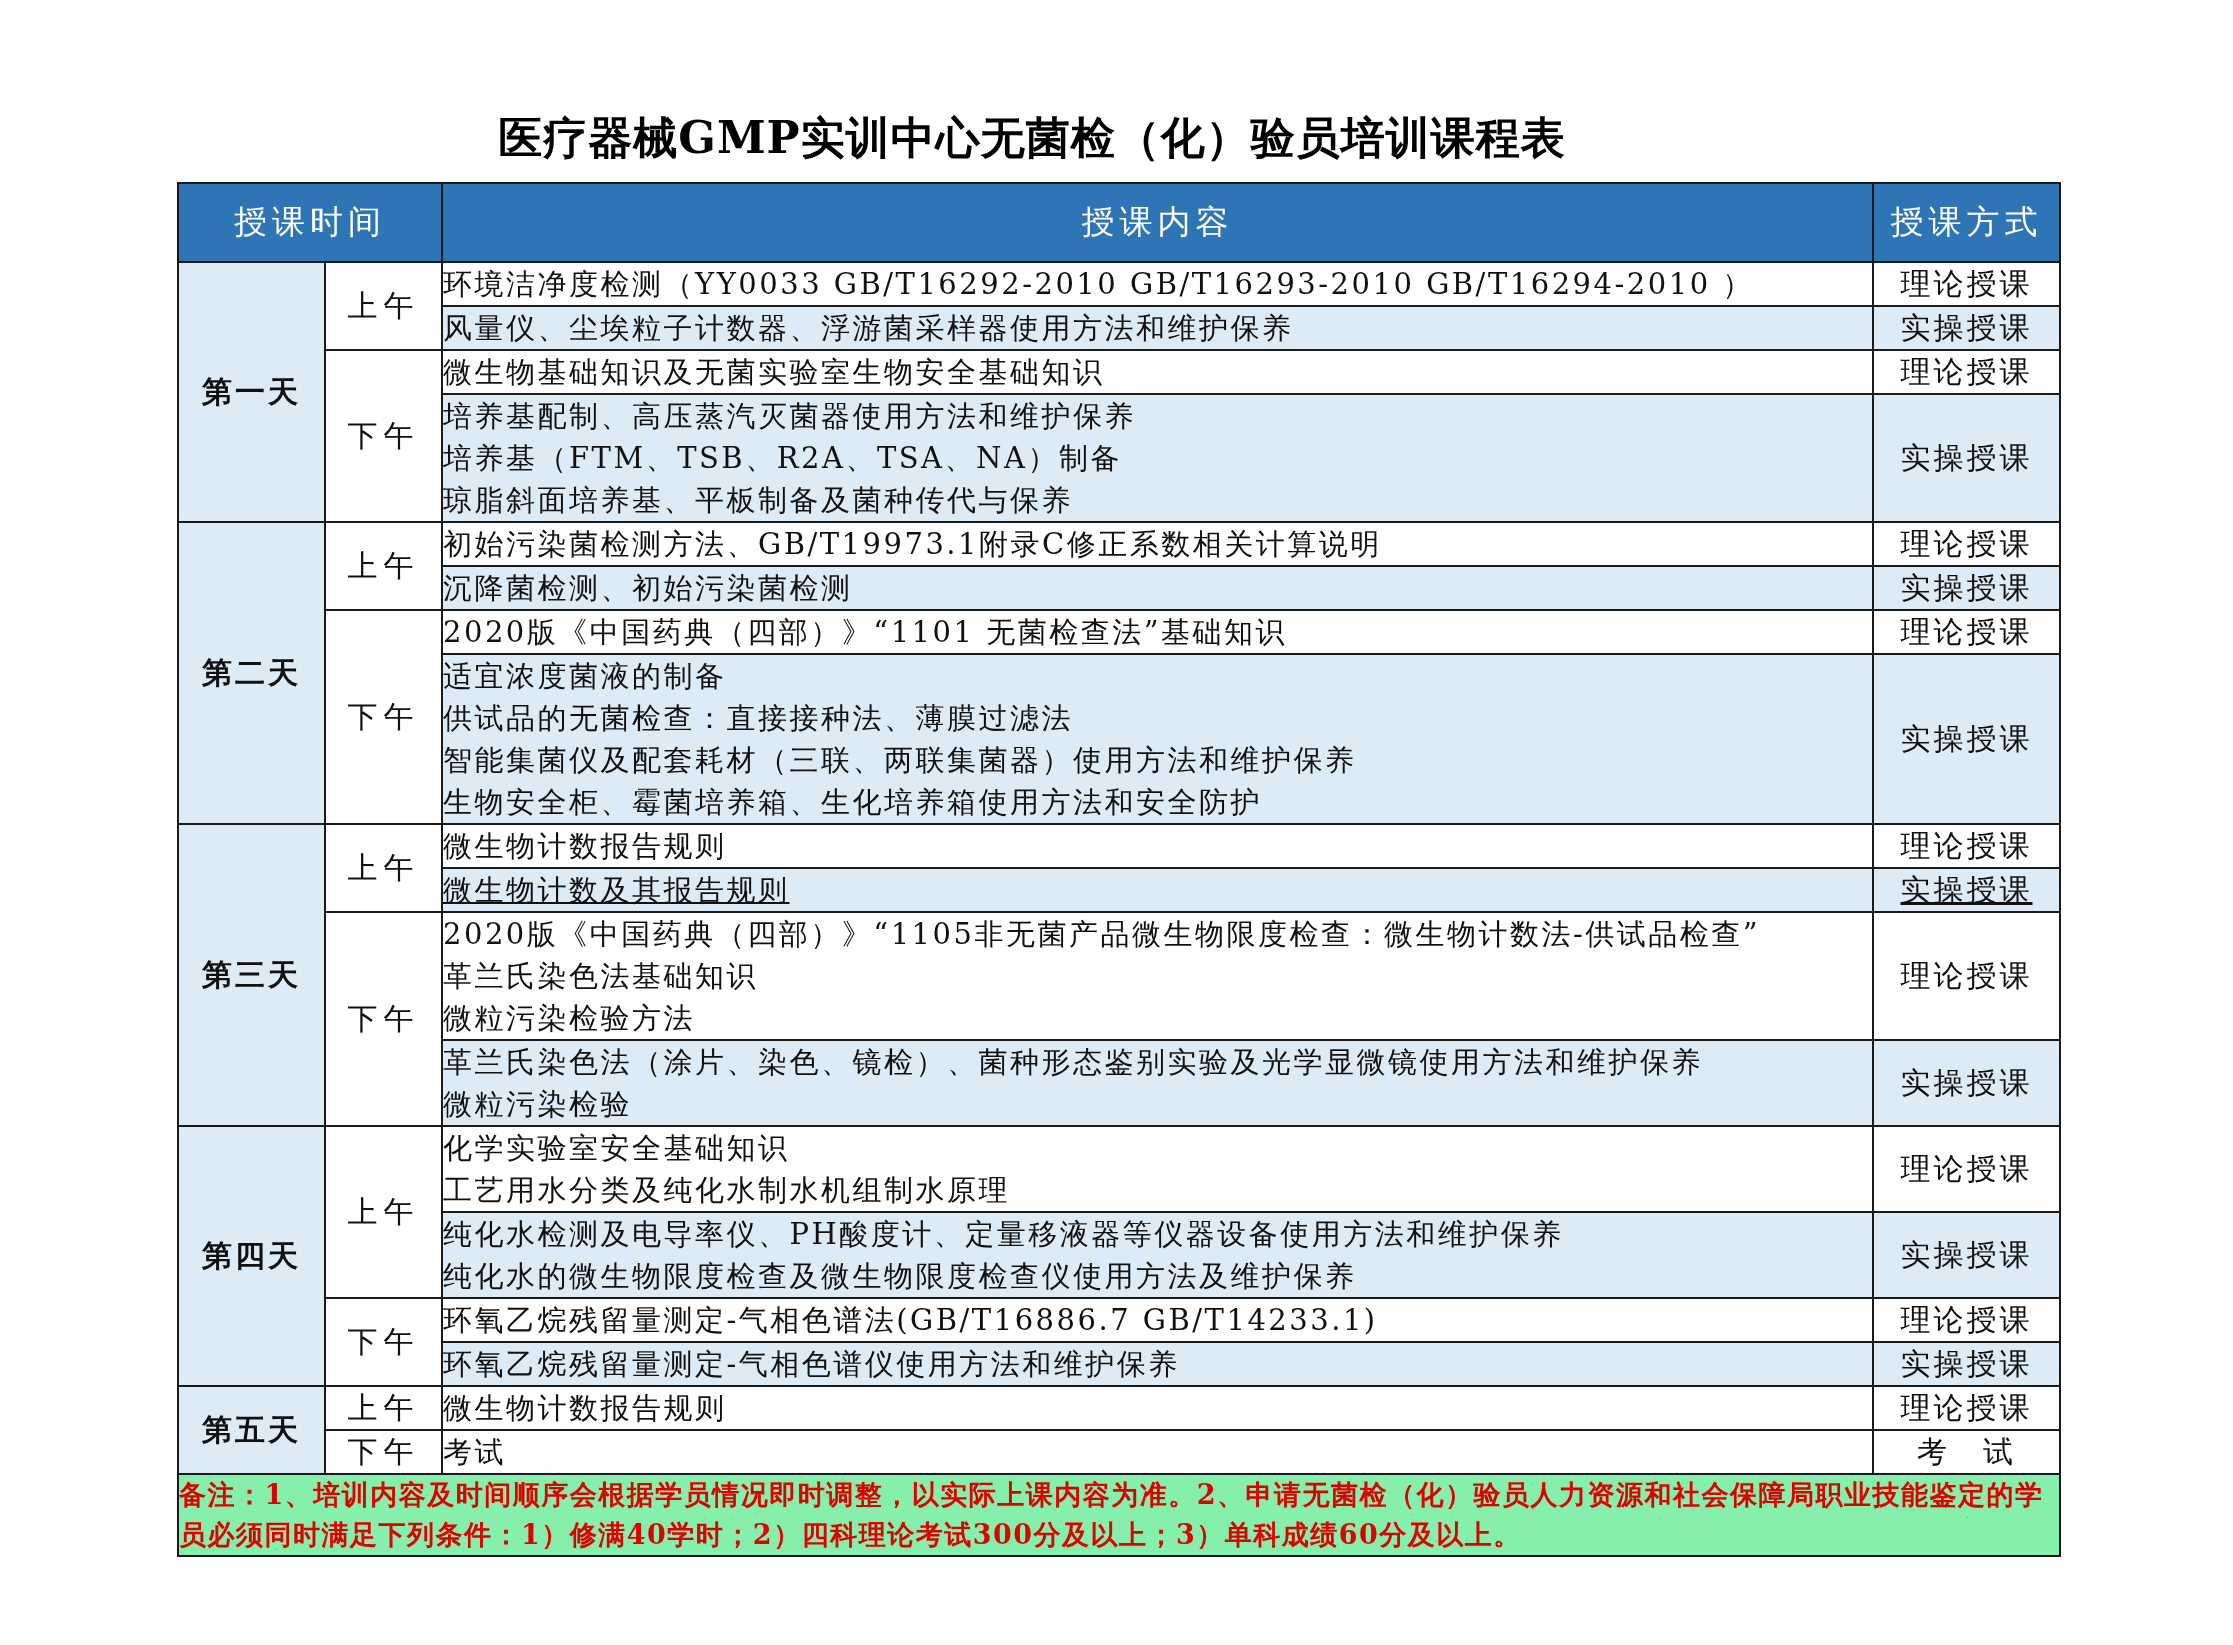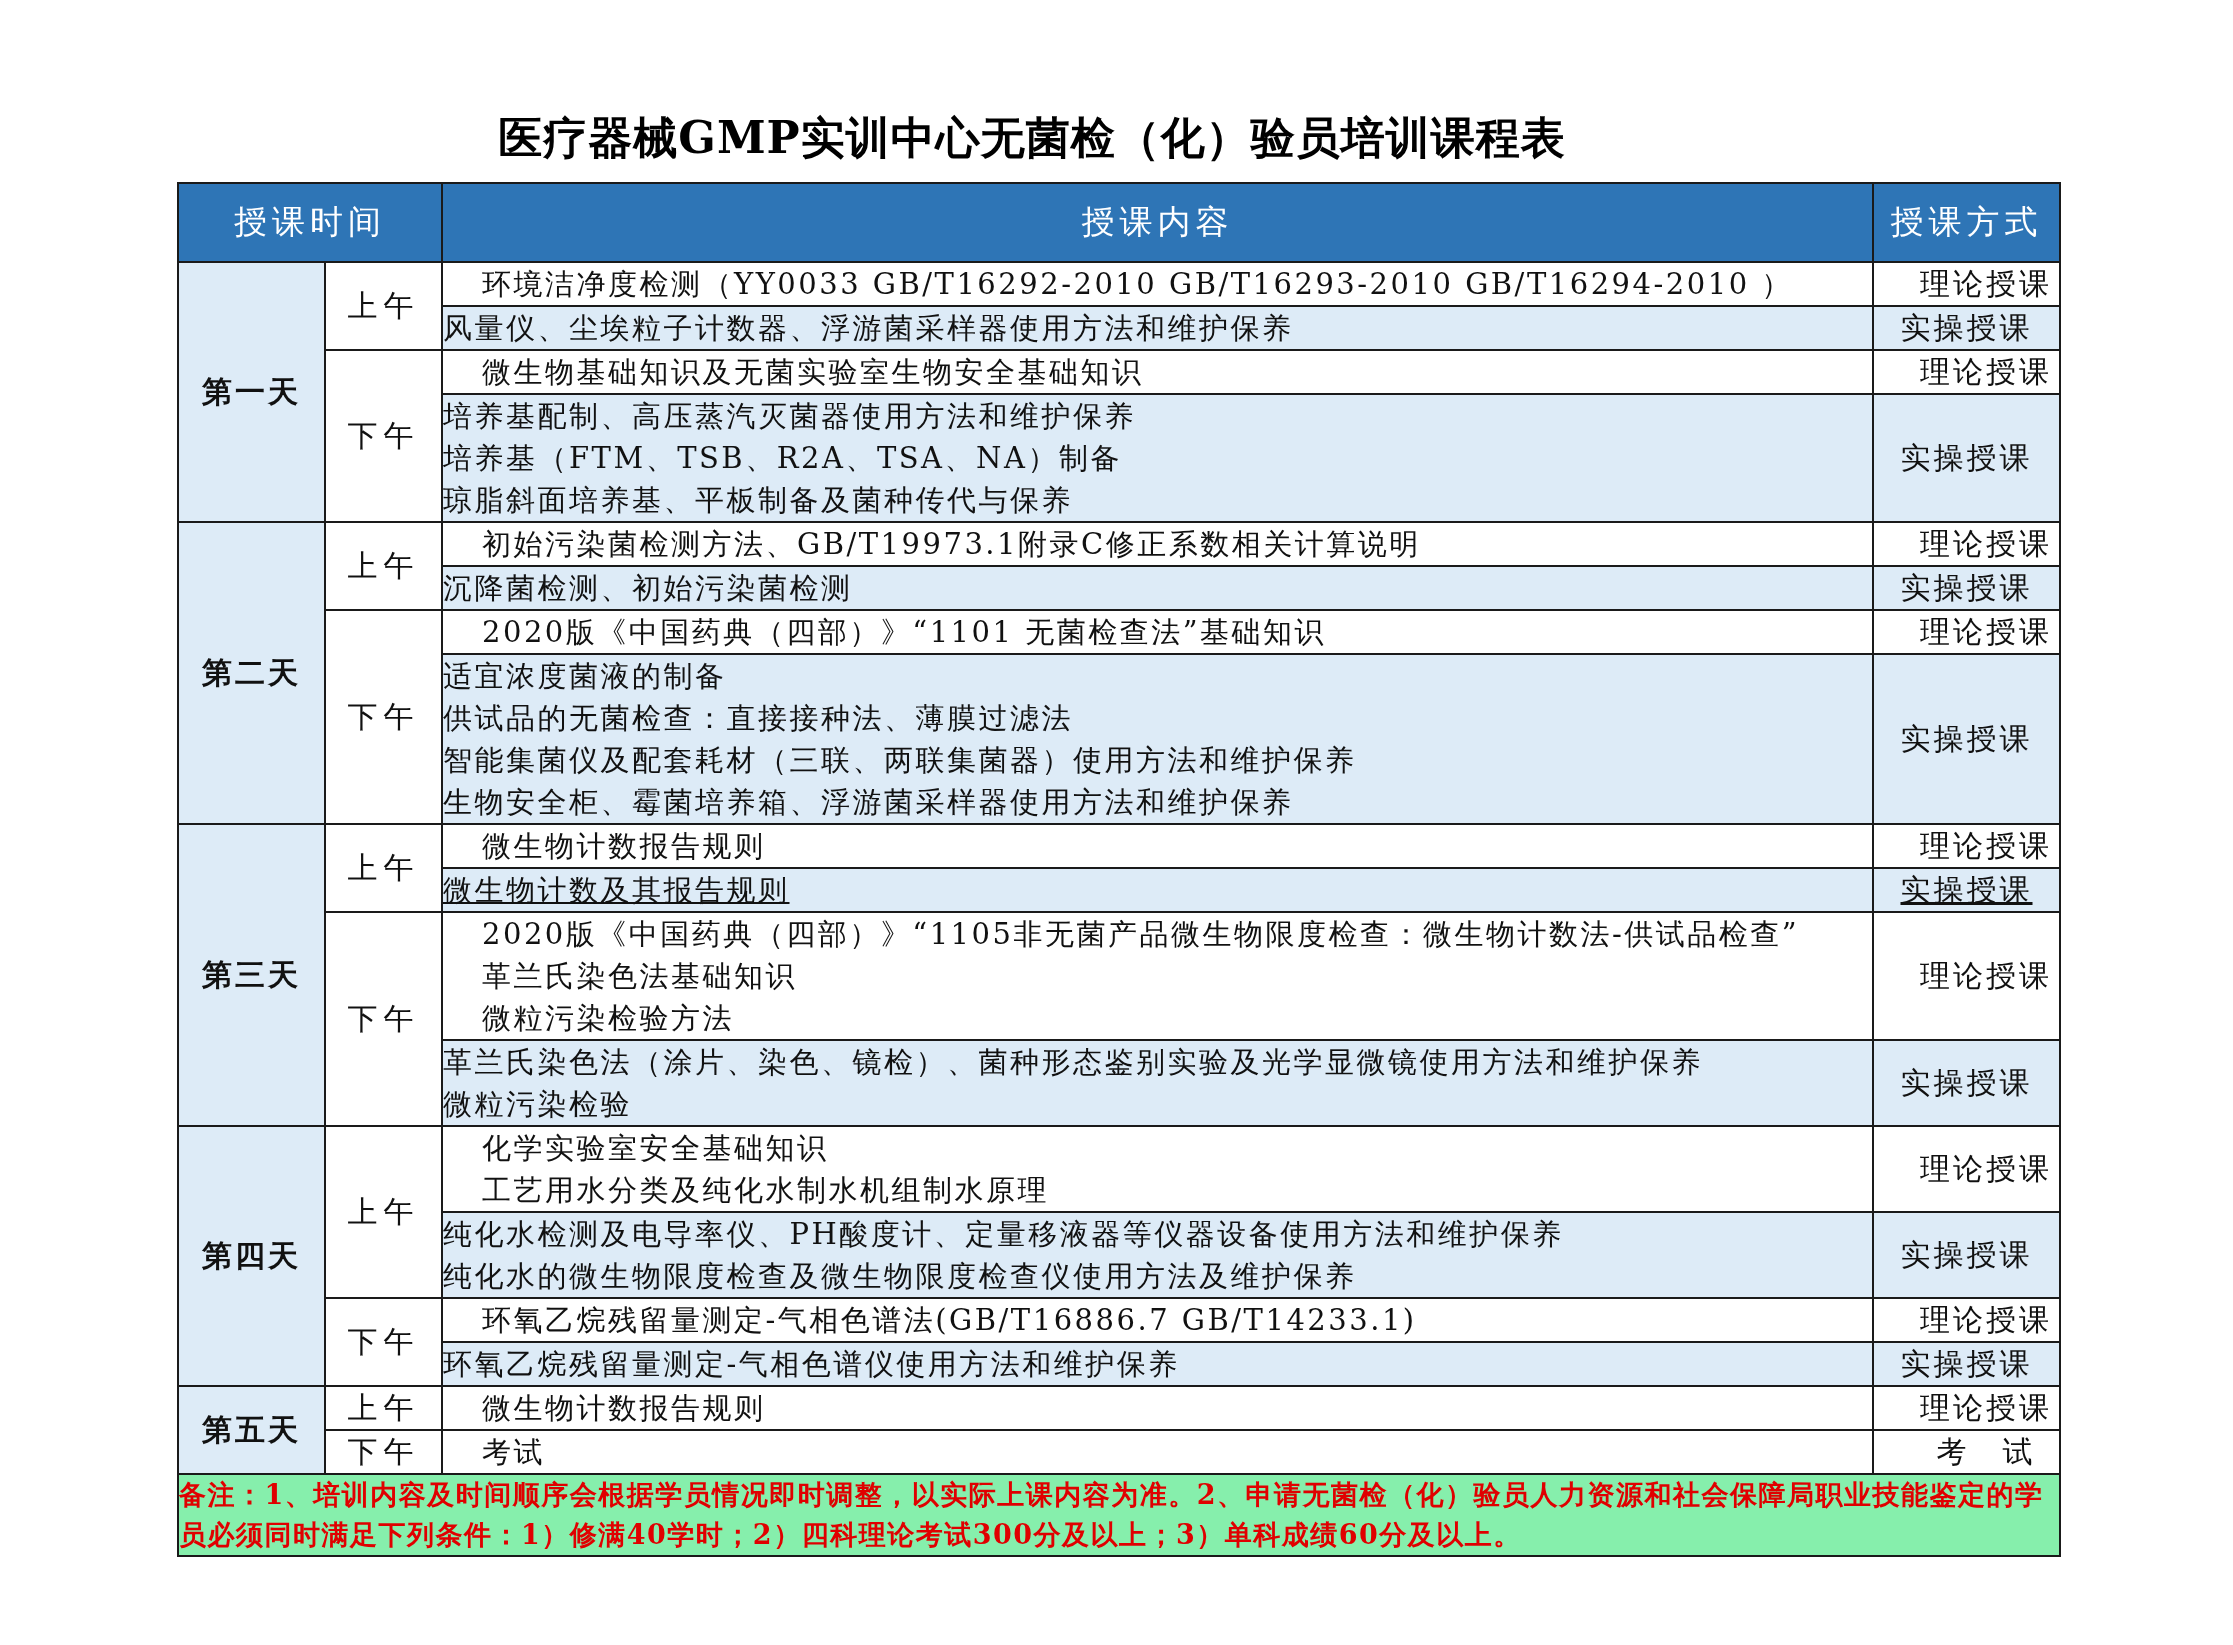--- a/index.html
+++ b/index.html
@@ -14,21 +14,21 @@
   table.sched th { background: #2E75B6; color: #ffffff; font-weight: normal;
                    font-size: 33px; height: 77px; letter-spacing: 5px; text-align: center; }
   col.c-day { width: 147px; } col.c-time { width: 117px; }
   col.c-content { width: 1431px; } col.c-method { width: 187px; }
   td.day { background: #DDEBF7; text-align: center; font-size: 30px; letter-spacing: 3px; font-weight: bold; }
   td.time { background: #ffffff; text-align: center; font-size: 30px; letter-spacing: 6px; }
   td.content { font-size: 29px; padding-left: 12px; letter-spacing: 2.5px; vertical-align: middle; }
   td.content .ln { display: block; height: 42px; line-height: 42px; white-space: nowrap; }
   td.method { text-align: center; font-size: 30px; letter-spacing: 3px; }
   tr.alt td.content, tr.alt td.method { background: #DDEBF7; }
-  tr.plain td.content, tr.plain td.method { background: #ffffff; padding-left: 39px; }
+  tr.plain td.content, tr.plain td.method { background: #ffffff; }
   td.notes { color: #E00000; font-weight: bold; font-size: 27px; padding: 4px 10px;
              line-height: 40px; letter-spacing: 1.5px; background: #86efac; }
 </style>
 </head>
 <body>
 
 <div class="title">医疗器械GMP实训中心无菌检（化）验员培训课程表</div>
 
 <table class="sched">
   <colgroup>
@@ -93,21 +93,21 @@
         <td class="content">
           <span class="ln">2020版《中国药典（四部）》“1101 无菌检查法”基础知识</span>
         </td>
         <td class="method">理论授课</td>
       </tr>
       <tr class="alt" style="height: 168px;">
         <td class="content">
           <span class="ln">适宜浓度菌液的制备</span>
           <span class="ln">供试品的无菌检查：直接接种法、薄膜过滤法</span>
           <span class="ln">智能集菌仪及配套耗材（三联、两联集菌器）使用方法和维护保养</span>
-          <span class="ln">生物安全柜、霉菌培养箱、浮游菌采样器使用方法和维护保养</span>
+          <span class="ln">生物安全柜、霉菌培养箱、生化培养箱使用方法和安全防护</span>
         </td>
         <td class="method">实操授课</td>
       </tr>
       <tr class="plain" style="height: 42px;">
         <td class="day" rowspan="4">第三天</td>
         <td class="time" rowspan="2">上午</td>
         <td class="content">
           <span class="ln">微生物计数报告规则</span>
         </td>
         <td class="method">理论授课</td>

